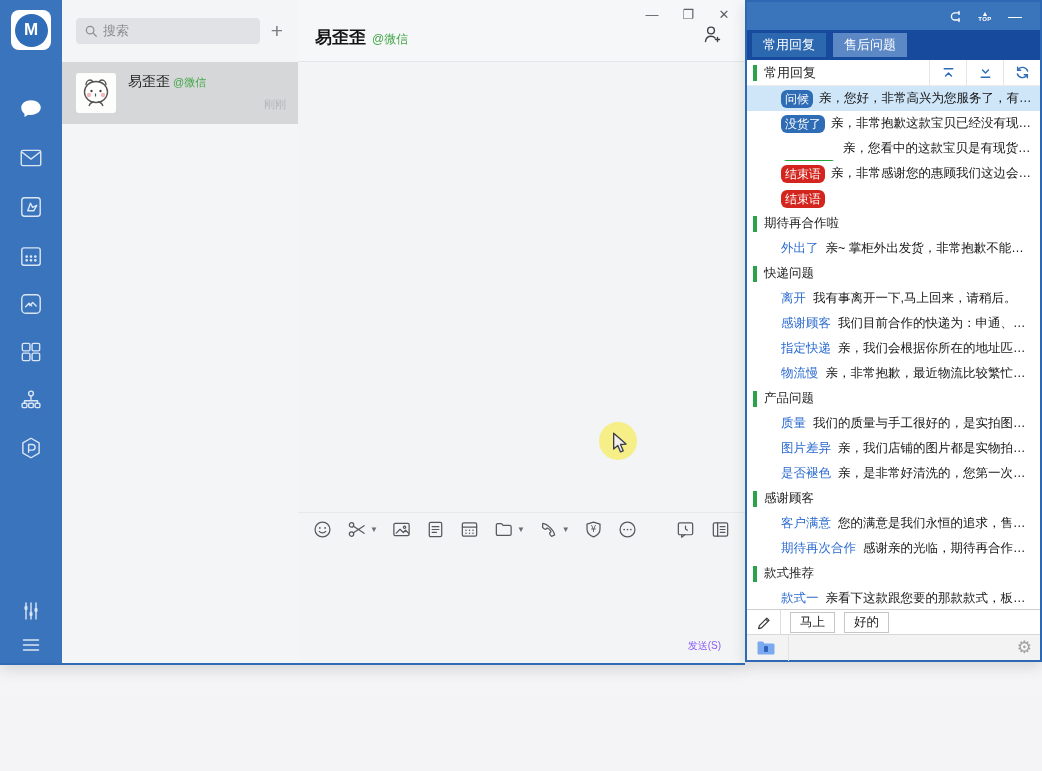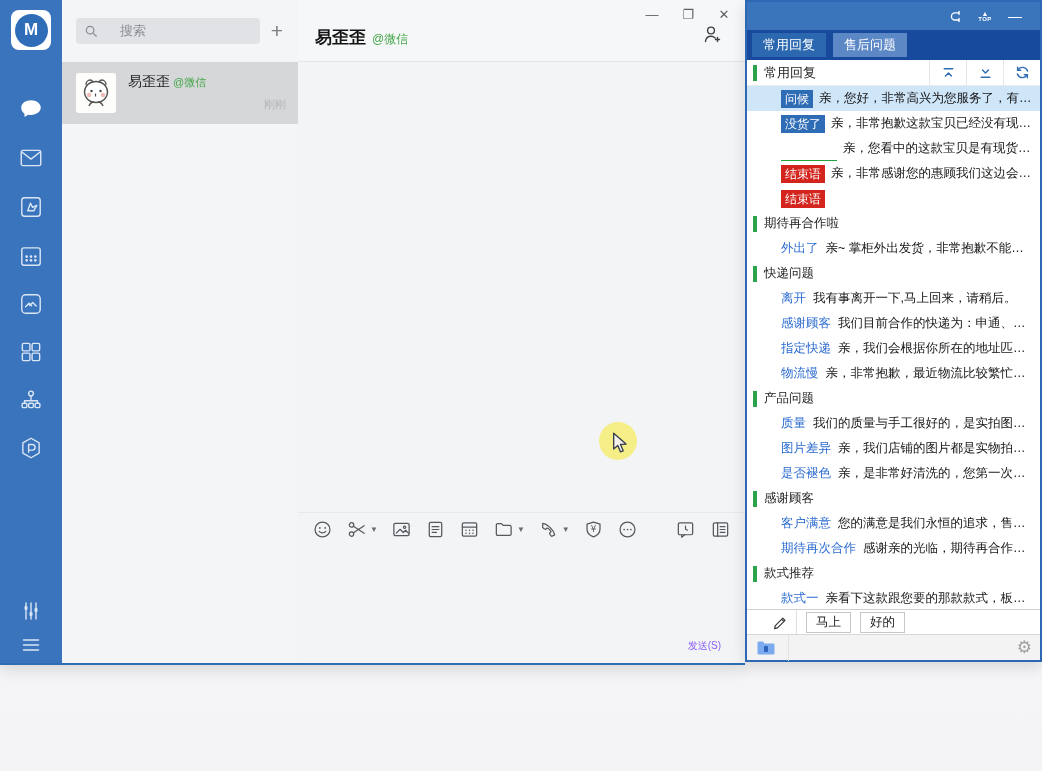--- a/index.html
+++ b/index.html
@@ -13,21 +13,21 @@
   .nav { position:absolute; left:0; top:0; width:62px; height:663px; background:#3a74bc; }
   .nav-logo { position:absolute; left:11px; top:10px; width:40px; height:40px; background:#fff; border-radius:8px; display:flex; align-items:center; justify-content:center; }
   .nav-logo .logo-circle { width:33px; height:33px; border-radius:50%; background:#2f6db8; color:#fff; font-weight:bold; font-size:17px; display:flex; align-items:center; justify-content:center; }
   .nav-ic { position:absolute; left:18px; width:26px; height:26px; display:flex; align-items:center; justify-content:center; cursor:pointer; }
   .nav-ic svg { display:block; }
 
   
   .chatlist { position:absolute; left:62px; top:0; width:236px; height:663px; background:#f4f5f7; }
   .search-row { position:relative; height:62px; }
   .search-box { position:absolute; left:14px; top:18px; width:184px; height:26px; background:#e0e2e5; border-radius:4px; display:flex; align-items:center; padding:0 8px; color:#8a8d92; font-size:13px; }
-  .search-box span { margin-left:22px; }
+  .search-box span { margin-left:5px; }
   .add-btn { position:absolute; right:8px; top:18px; width:26px; height:26px; color:#7c7f84; font-size:21px; font-weight:300; display:flex; align-items:center; justify-content:center; cursor:pointer; }
   .chat-item { position:relative; height:62px; padding:11px 12px 0 14px; cursor:pointer; }
   .chat-item.selected { background:#d6d7d9; }
   .avatar { position:absolute; left:14px; top:11px; width:40px; height:40px; border-radius:3px; overflow:hidden; }
   .ci-body { margin-left:52px; }
   .ci-name-row { display:flex; align-items:baseline; height:20px; }
   .ci-name { font-size:14px; color:#1c1c1c; }
   .ci-badge { font-size:11px; color:#44a649; margin-left:3px; }
   .ci-sub-row { display:flex; align-items:center; height:18px; margin-top:2px;margin-left:36px; }
   .ci-preview { flex:1; font-size:12px; color:#9a9da2; overflow:hidden; white-space:nowrap; text-overflow:ellipsis; }
@@ -69,27 +69,27 @@
   .p-tab.t1 { background:#5c88c6; }
   .p-header { height:26px; flex:none; background:#fff; border-bottom:1px solid #ececec; display:flex; align-items:center; }
   .gbar { display:inline-block; width:4px; height:16px; background:#2aa34b; margin-right:7px; flex:none; }
   .p-header-title { flex:1; font-size:13px; color:#222; }
   .p-header-ic { width:37px; height:26px; border-left:1px solid #e6e6e6; display:flex; align-items:center; justify-content:center; cursor:pointer; }
   .reply-list { flex:1; overflow:hidden; background:#fff; }
   .reply-row { display:flex; align-items:center; height:25px; padding:0 6px 0 34px; white-space:nowrap; overflow:hidden; cursor:pointer; }
   .reply-row.group { padding-left:0; }
   .reply-row.selected { background:#cfe5f8; }
   .gtext { font-size:12.5px; color:#222; }
-  .chip { flex:none; display:inline-block; height:18px; line-height:18px; padding:0 4px; border-radius:0; color:#fff; font-size:12px; margin-right:6px; }
+  .chip { flex:none; display:inline-block; height:18px; line-height:18px; padding:0 4px; border-radius:6px; color:#fff; font-size:12px; margin-right:6px; }
   .chip-blue { background:#2e6cb5; }
   .chip-green { background:#21a23c;margin-top:40px; }
   .chip-red { background:#d3251d; }
   .linklab { flex:none; color:#2b6bd0; font-size:12.5px; margin-right:7px; }
   .rowtext { flex:1; overflow:hidden; text-overflow:ellipsis; white-space:nowrap; font-size:12.5px; color:#151515; }
-  .p-quickbar { height:25px; flex:none; background:#fff; border-top:1px solid #cfcfcf; display:flex; align-items:center;padding-left:16px; }
+  .p-quickbar { height:25px; flex:none; background:#fff; border-top:1px solid #cfcfcf; display:flex; align-items:center; }
   .qb-pencil { width:34px; height:25px; border-right:1px solid #dedede; display:flex; align-items:center; justify-content:center; cursor:pointer; }
   .qb-btn { height:21px; line-height:19px; border:1px solid #c6c6c6; background:#fff; padding:0 9px; margin-left:9px; font-size:12.5px; color:#222; cursor:pointer; }
   .p-statusbar { height:26px; flex:none; background:#f3f3f3; border-top:1px solid #d8d8d8; display:flex; align-items:center; }
   .sb-folder { width:42px; height:26px; border-right:1px solid #e2e2e2; display:flex; align-items:center; padding-left:9px; cursor:pointer; }
   .sb-spacer { flex:1; }
   .sb-gear { color:#a0a0a0; font-size:17px; margin-right:8px; cursor:pointer; line-height:1; }
 </style>
 </head>
 <body>
 

